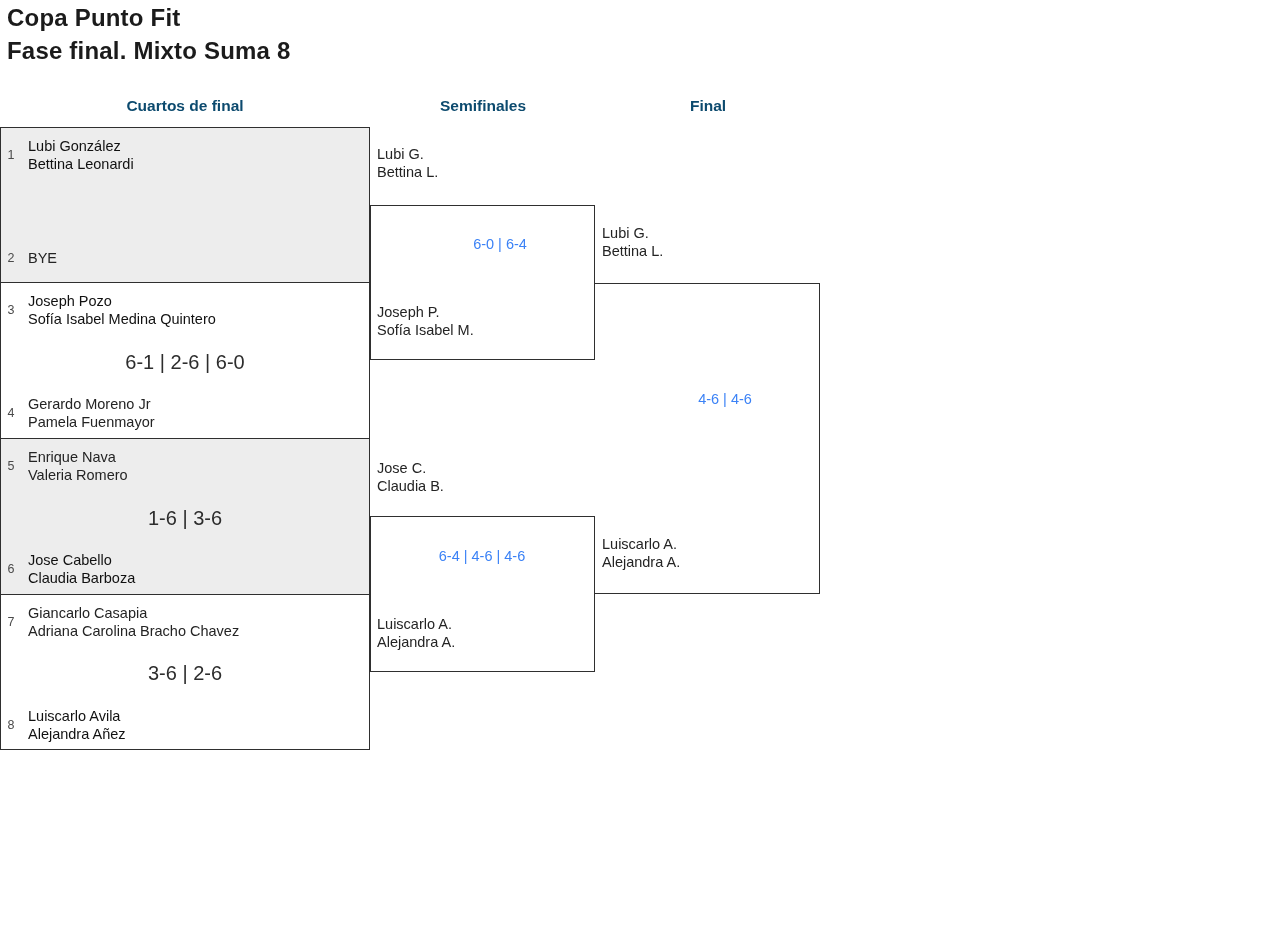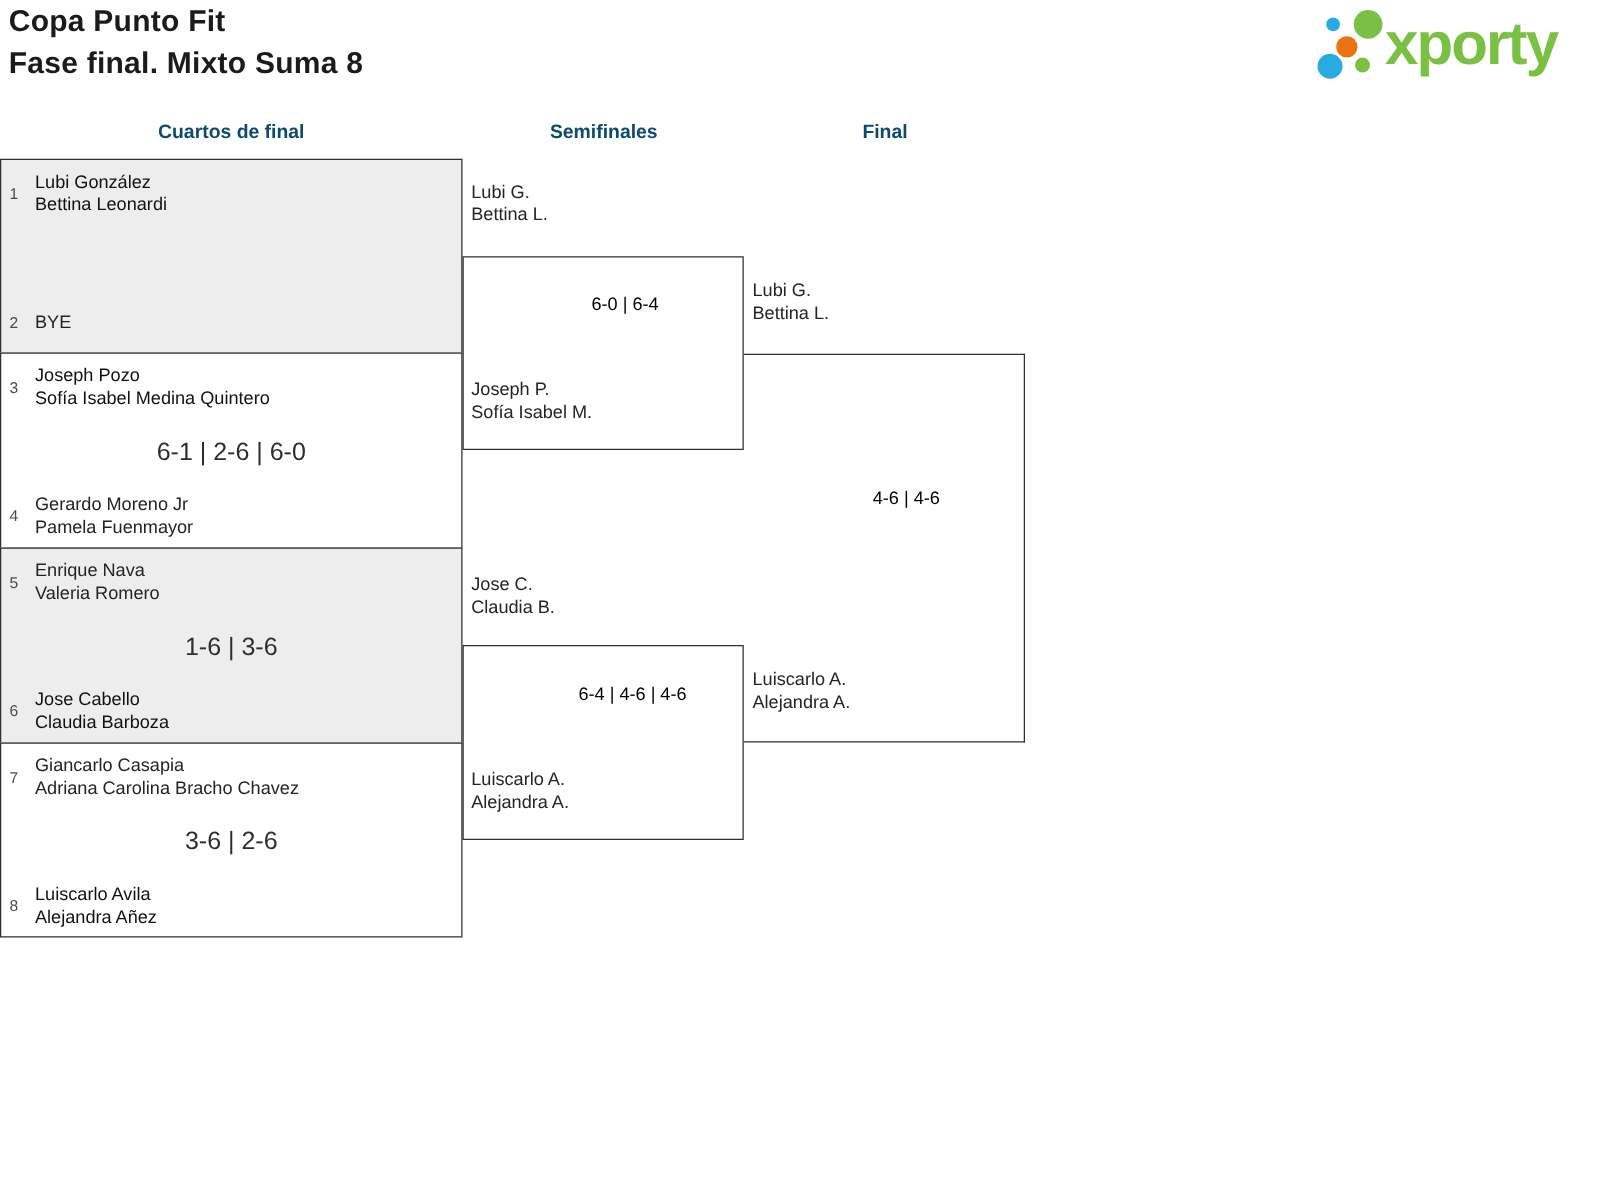--- a/index.html
+++ b/index.html
@@ -36,40 +36,32 @@
   .winner { font-weight:400; color:#111; }
   .score { position:absolute; left:0; width:100%; top:calc(50% - 10px); text-align:center;
            font-size:20px; color:#2d2d2d; }
 
   
   .match-box { position:absolute; border:1px solid #2f2f2f; background:transparent; }
   .final-box { border-left:none; }
   .float-pair { position:absolute; height:36px; display:flex; flex-direction:column;
                 justify-content:center; font-size:14.5px; line-height:18px; color:#242424; }
   .float-pair span { white-space:nowrap; }
-  .float-score { position:absolute; width:260px; text-align:center; font-size:14.5px; color:#000000; }
+  .float-score { position:absolute; width:260px; text-align:center; font-size:14.5px; color:#3b82f6; }
 </style>
 </head>
 <body>
 
 <div class="page">
 
   <div class="title">
     <div>Copa Punto Fit</div>
     <div>Fase final. Mixto Suma 8</div>
   </div>
 
-  <div class="logo">
-    <span class="dot dot-blue-sm"></span>
-    <span class="dot dot-green-lg"></span>
-    <span class="dot dot-orange"></span>
-    <span class="dot dot-blue-lg"></span>
-    <span class="dot dot-green-sm"></span>
-    <span class="logo-text">xporty</span>
-  </div>
 
   <div class="col-header" style="left:185px">Cuartos de final</div>
   <div class="col-header" style="left:483px">Semifinales</div>
   <div class="col-header" style="left:708px">Final</div>
 
   <div class="qf-box gray" style="top:127px;height:156px">
     <div class="pair pair-a">
       <span class="seed">1</span>
       <span class="names winner">
         <span>Lubi González</span>
@@ -152,21 +144,21 @@
       <span>Sofía Isabel M.</span>
     </div>
   </div>
 
   <div>
     <div class="float-pair" style="left:377px;top:459px">
       <span>Jose C.</span>
       <span>Claudia B.</span>
     </div>
     <div class="match-box" style="left:370px;top:516px;width:225px;height:156px"></div>
-    <div class="float-score" style="left:376px;top:548px">6-4 | 4-6 | 4-6</div>
+    <div class="float-score" style="left:352px;top:548px">6-4 | 4-6 | 4-6</div>
     <div class="float-pair winner" style="left:377px;top:615px">
       <span>Luiscarlo A.</span>
       <span>Alejandra A.</span>
     </div>
   </div>
 
   <div>
     <div class="float-pair" style="left:602px;top:224px">
       <span>Lubi G.</span>
       <span>Bettina L.</span>

